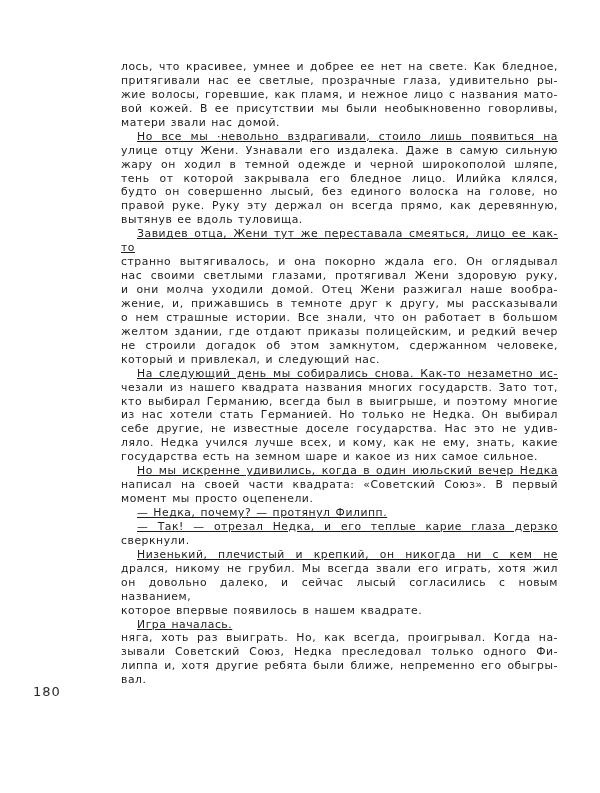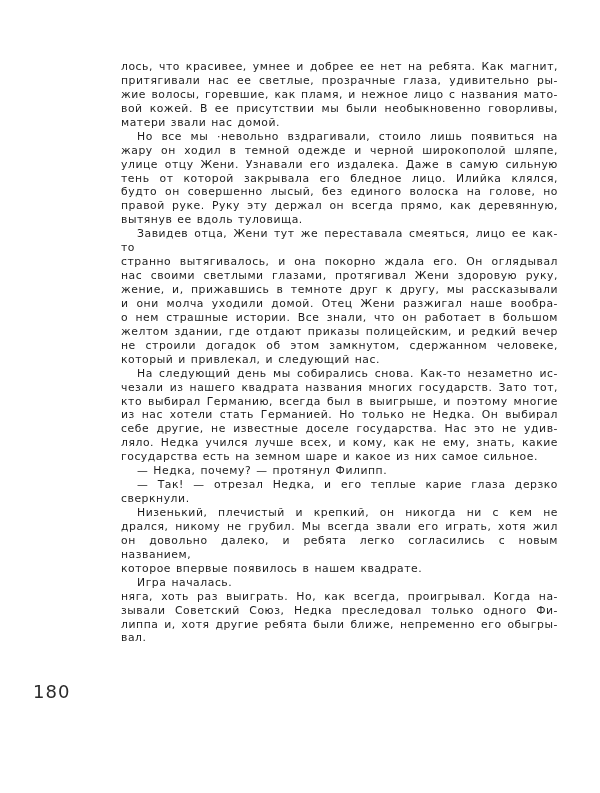--- a/index.html
+++ b/index.html
@@ -31,87 +31,93 @@
     padding: 0;
   }
   .line {
     text-align: justify;
     text-align-last: justify;
     white-space: nowrap;
     white-space: normal;
   }
   .line.indent {
     text-indent: 16px;
+    text-decoration: underline;
   }
   .line.para-end {
     text-align-last: left;
   }
   .page-number {
     position: absolute;
     left: 33px;
     top: 685px;
-    font-size: 18px;
+    font-size: 13px;
     line-height: 13.93px;
     letter-spacing: 1px;
     color: #2a2a2a;
   }
 </style>
 </head>
 <body>
 
 <div class="book-page">
   <div class="page-number">180</div>
   <div class="text-block">
       <div class="paragraph">
-        <div class="line">лось, что красивее, умнее и добрее ее нет на ребята. Как магнит,</div>
+        <div class="line">лось, что красивее, умнее и добрее ее нет на свете. Как бледное,</div>
         <div class="line">притягивали нас ее светлые, прозрачные глаза, удивительно ры-</div>
         <div class="line">жие волосы, горевшие, как пламя, и нежное лицо с названия мато-</div>
         <div class="line">вой кожей. В ее присутствии мы были необыкновенно говорливы,</div>
         <div class="line para-end">матери звали нас домой.</div>
       </div>
       <div class="paragraph">
         <div class="line indent">Но все мы ·невольно вздрагивали, стоило лишь появиться на</div>
+        <div class="line">улице отцу Жени. Узнавали его издалека. Даже в самую сильную</div>
         <div class="line">жару он ходил в темной одежде и черной широкополой шляпе,</div>
-        <div class="line">улице отцу Жени. Узнавали его издалека. Даже в самую сильную</div>
         <div class="line">тень от которой закрывала его бледное лицо. Илийка клялся,</div>
         <div class="line">будто он совершенно лысый, без единого волоска на голове, но</div>
         <div class="line">правой руке. Руку эту держал он всегда прямо, как деревянную,</div>
         <div class="line para-end">вытянув ее вдоль туловища.</div>
       </div>
       <div class="paragraph">
         <div class="line indent">Завидев отца, Жени тут же переставала смеяться, лицо ее как-то</div>
         <div class="line">странно вытягивалось, и она покорно ждала его. Он оглядывал</div>
         <div class="line">нас своими светлыми глазами, протягивал Жени здоровую руку,</div>
+        <div class="line">и они молча уходили домой. Отец Жени разжигал наше вообра-</div>
         <div class="line">жение, и, прижавшись в темноте друг к другу, мы рассказывали</div>
-        <div class="line">и они молча уходили домой. Отец Жени разжигал наше вообра-</div>
         <div class="line">о нем страшные истории. Все знали, что он работает в большом</div>
         <div class="line">желтом здании, где отдают приказы полицейским, и редкий вечер</div>
         <div class="line">не строили догадок об этом замкнутом, сдержанном человеке,</div>
         <div class="line para-end">который и привлекал, и следующий нас.</div>
       </div>
       <div class="paragraph">
         <div class="line indent">На следующий день мы собирались снова. Как-то незаметно ис-</div>
         <div class="line">чезали из нашего квадрата названия многих государств. Зато тот,</div>
         <div class="line">кто выбирал Германию, всегда был в выигрыше, и поэтому многие</div>
         <div class="line">из нас хотели стать Германией. Но только не Недка. Он выбирал</div>
         <div class="line">себе другие, не известные доселе государства. Нас это не удив-</div>
         <div class="line">ляло. Недка учился лучше всех, и кому, как не ему, знать, какие</div>
         <div class="line para-end">государства есть на земном шаре и какое из них самое сильное.</div>
       </div>
       <div class="paragraph">
+        <div class="line indent">Но мы искренне удивились, когда в один июльский вечер Недка</div>
+        <div class="line">написал на своей части квадрата: «Советский Союз». В первый</div>
+        <div class="line para-end">момент мы просто оцепенели.</div>
+      </div>
+      <div class="paragraph">
         <div class="line indent para-end">— Недка, почему? — протянул Филипп.</div>
       </div>
       <div class="paragraph">
         <div class="line indent">— Так! — отрезал Недка, и его теплые карие глаза дерзко</div>
         <div class="line para-end">сверкнули.</div>
       </div>
       <div class="paragraph">
         <div class="line indent">Низенький, плечистый и крепкий, он никогда ни с кем не</div>
         <div class="line">дрался, никому не грубил. Мы всегда звали его играть, хотя жил</div>
-        <div class="line">он довольно далеко, и ребята легко согласились с новым названием,</div>
+        <div class="line">он довольно далеко, и сейчас лысый согласились с новым названием,</div>
         <div class="line para-end">которое впервые появилось в нашем квадрате.</div>
       </div>
       <div class="paragraph">
         <div class="line indent para-end">Игра началась.</div>
       </div>
       <div class="paragraph">
         <div class="line">няга, хоть раз выиграть. Но, как всегда, проигрывал. Когда на-</div>
         <div class="line">зывали Советский Союз, Недка преследовал только одного Фи-</div>
         <div class="line">липпа и, хотя другие ребята были ближе, непременно его обыгры-</div>
         <div class="line para-end">вал.</div>

